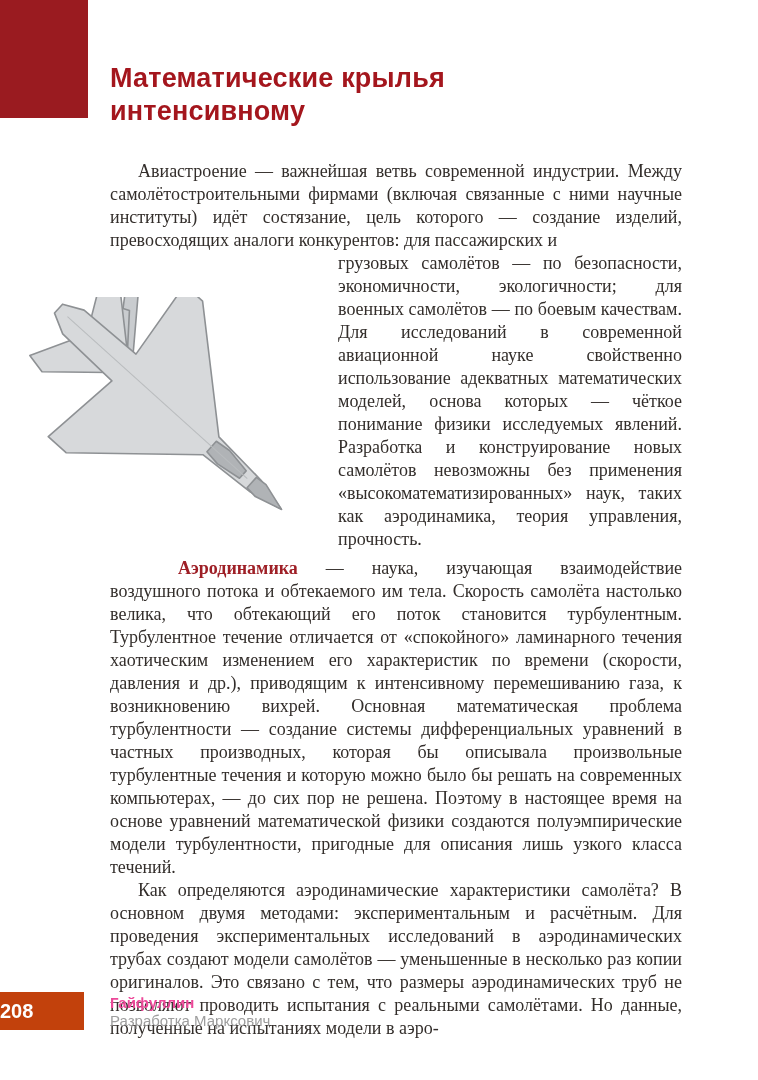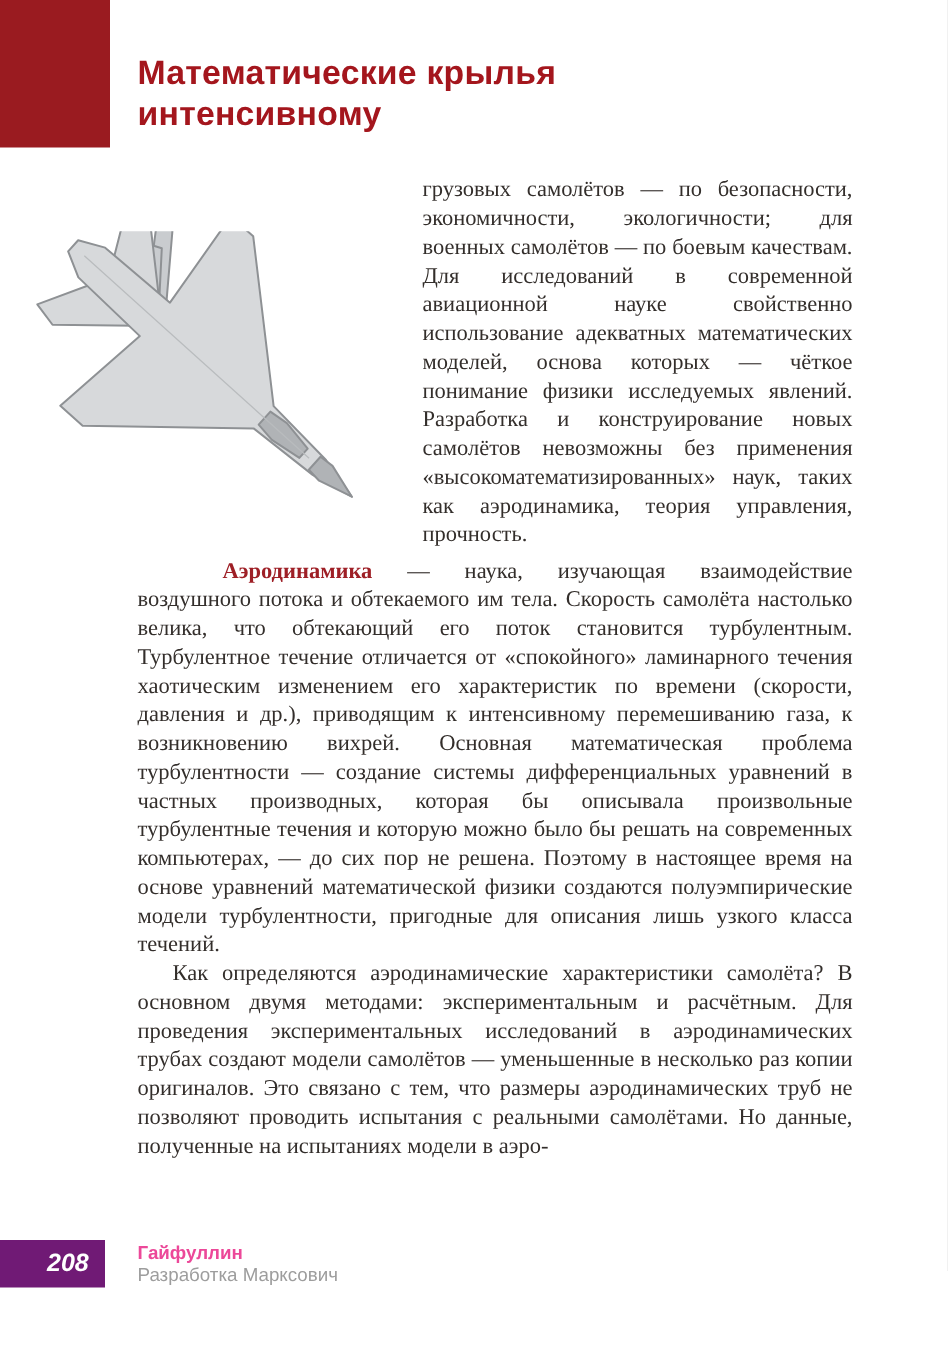--- a/index.html
+++ b/index.html
@@ -15,21 +15,21 @@
   .corner-block{
     position:absolute;top:0;left:0;
     width:88px;height:118px;
     background:#9a1b20;
   }
   .content{
     position:absolute;top:0;left:110px;
     width:572px;
   }
   .title{
-    margin:42px 0 32px 0;
+    margin:62px 0 32px 0;
     font-family:"Liberation Sans", sans-serif;
     font-weight:bold;
     font-size:27px;
     line-height:33px;
     color:#a4161d;
     letter-spacing:0.2px;
   }
   .title span{display:block;}
   .para{
     margin:0;
@@ -62,25 +62,24 @@
   }
   .footer{
     position:absolute;
     top:992px;left:0;
     width:758px;height:40px;
     font-family:"Liberation Sans", sans-serif;
   }
   .page-num-box{
     position:absolute;top:0;left:0;
     width:84px;height:38px;
-    background:#701a75;
-    display:flex;align-items:center;justify-content:flex-end;
+    background:#c2410c;
+    display:flex;align-items:center;justify-content:flex-start;
     box-sizing:border-box;
     padding-right:13px;
-    font-style:italic;
   }
   .page-num-box span{
     color:#ffffff;
     font-weight:bold;
     font-size:20px;
   }
   .author{
     position:absolute;top:2px;left:110px;
   }
   .author-surname{
@@ -102,20 +101,21 @@
 
   <div class="corner-block"></div>
 
   <div class="content">
 
     <h1 class="title">
       <span>Математические крылья</span>
       <span>интенсивному</span>
     </h1>
 
+    <p class="para indent">Авиастроение — важнейшая ветвь современной индустрии. Между самолётостроительными фирмами (включая связанные с ними научные институты) идёт состязание, цель которого — создание изделий, превосходящих аналоги конкурентов: для пассажирских и</p>
 
     <div class="wrap-row">
       <div class="plane-box">
         <svg viewBox="0 0 318 254" xmlns="http://www.w3.org/2000/svg">
           <g transform="translate(150,112) rotate(42)" stroke="#8e9194" stroke-width="1.6" stroke-linejoin="round">
 
             <polygon points="-58,-8 -78,-8 -115,-62 -102,-66" fill="#c9cccf"></polygon>
             <polygon points="-52,8 -72,8 -109,-40 -96,-46" fill="#c9cccf"></polygon>
 
             <polygon points="-70,-14 -120,-58 -140,-54 -118,-12" fill="#d7d9db"></polygon>

